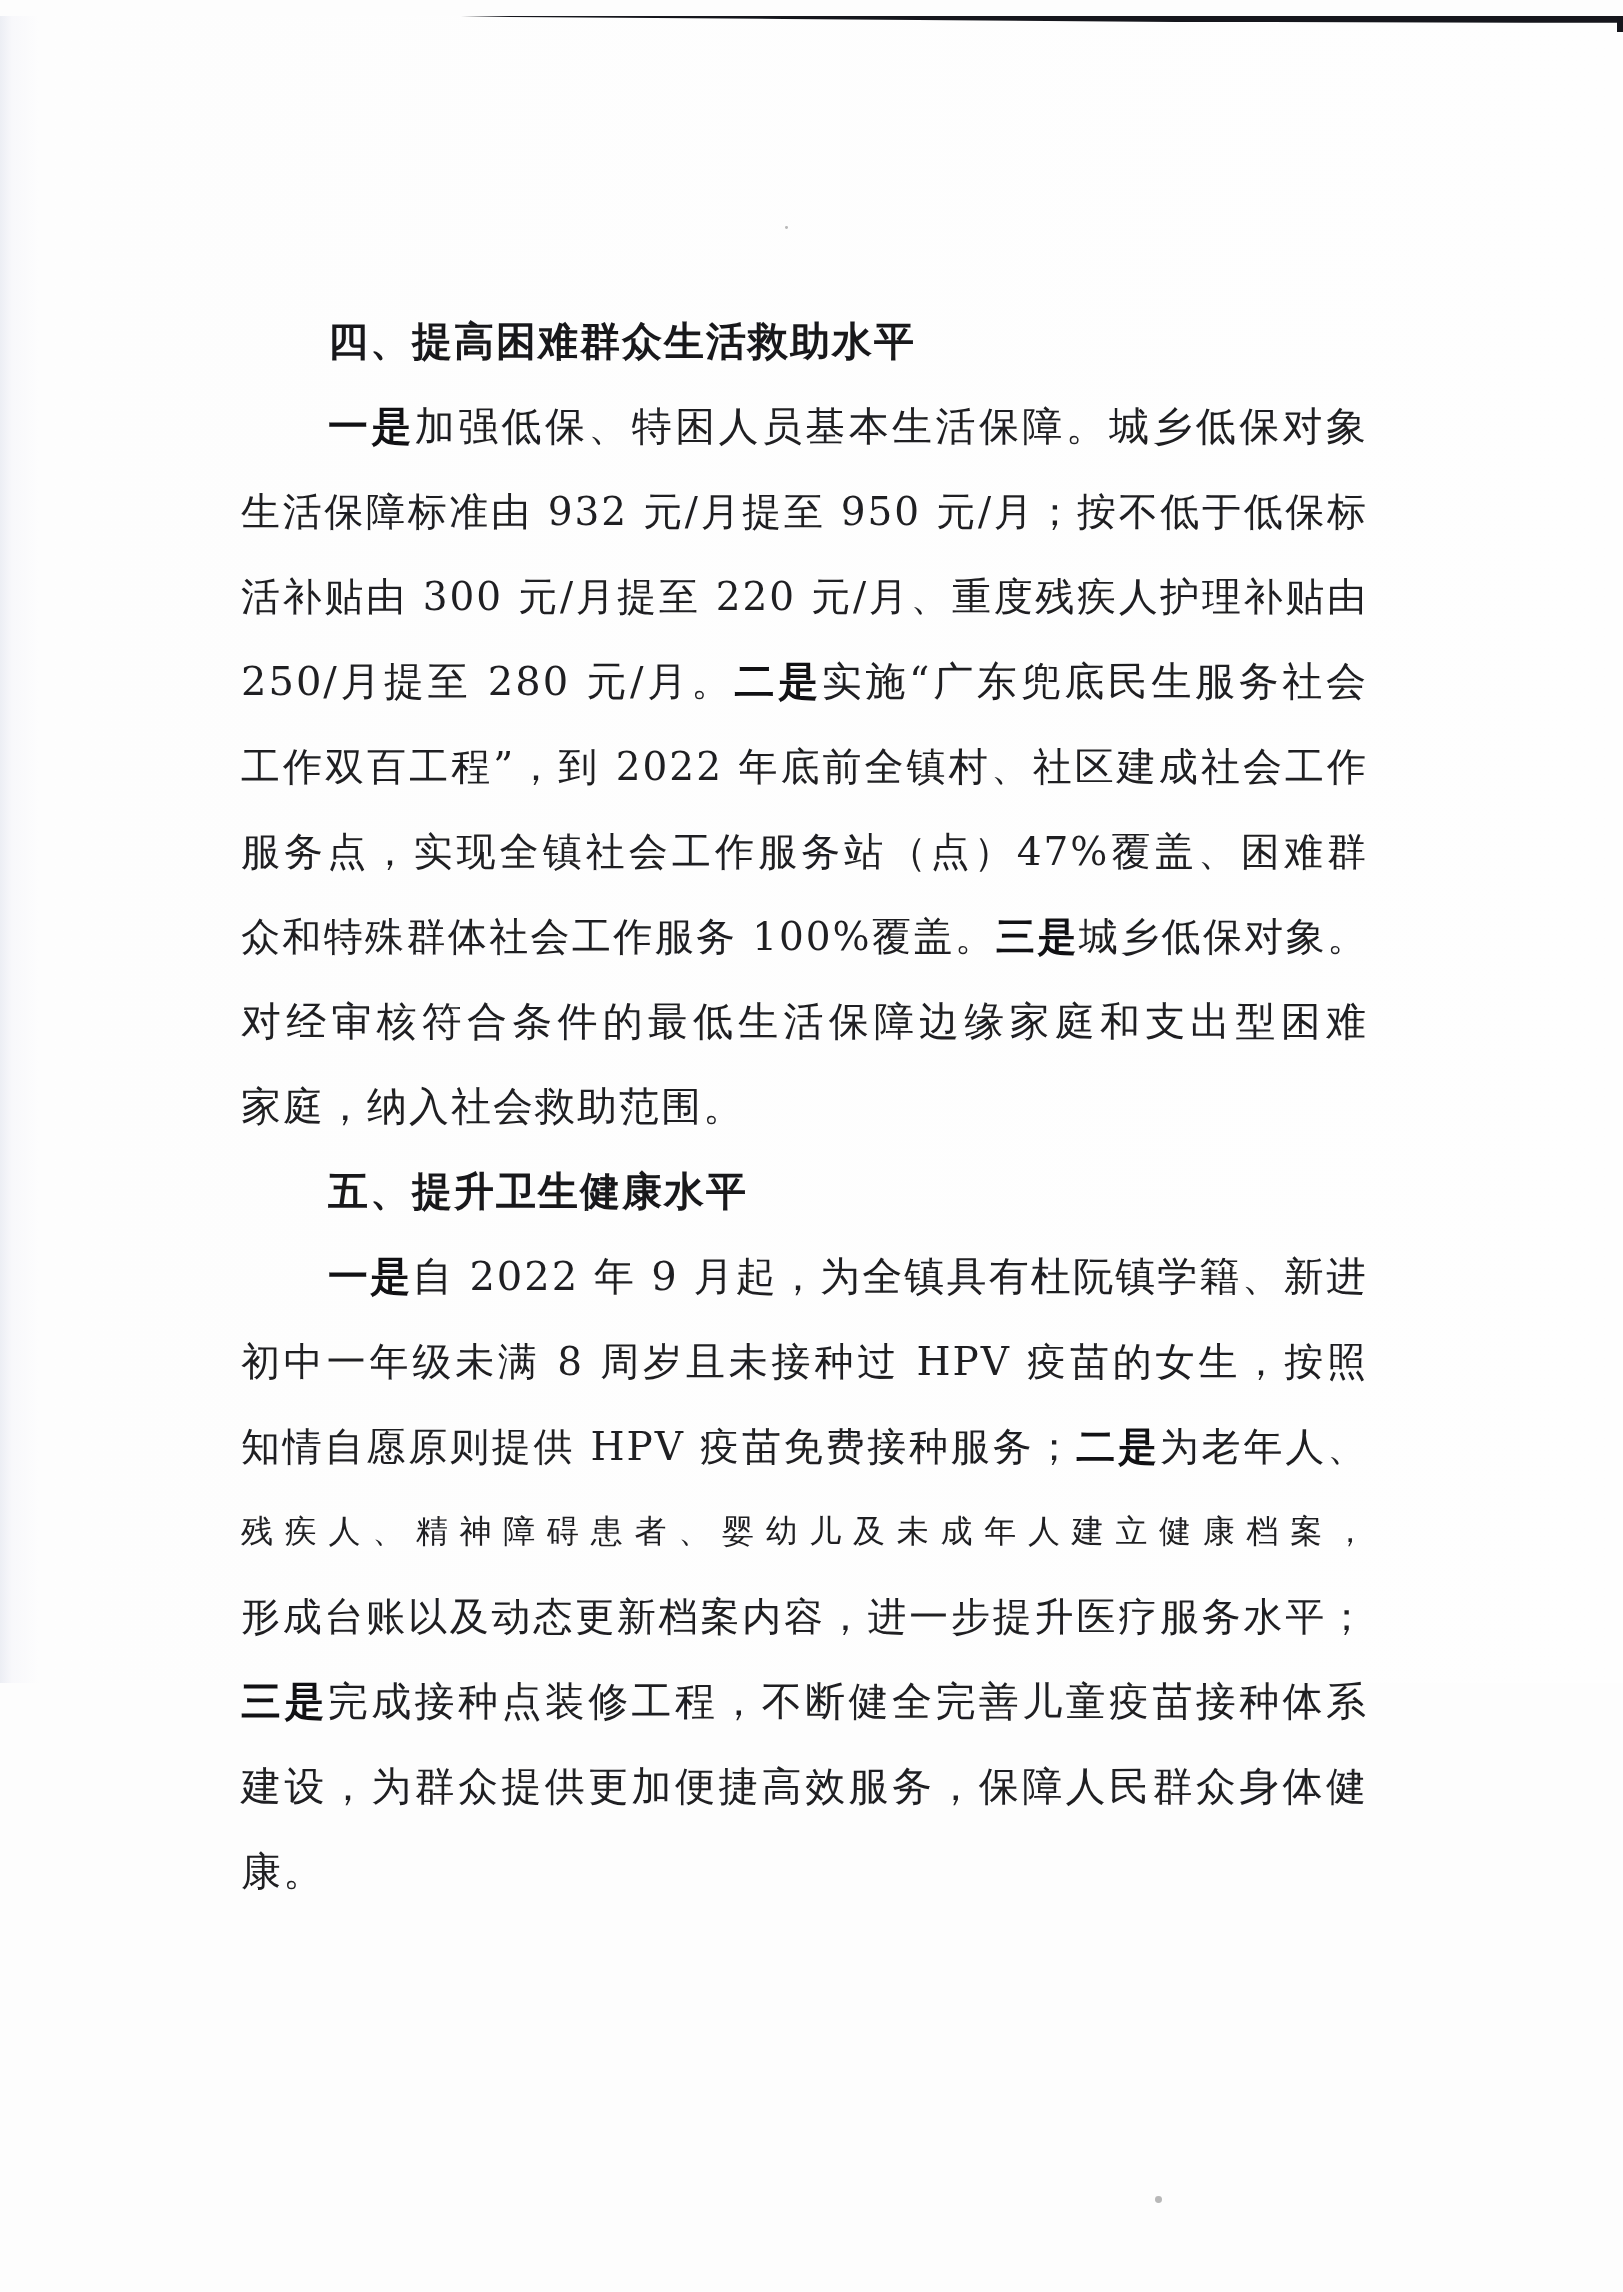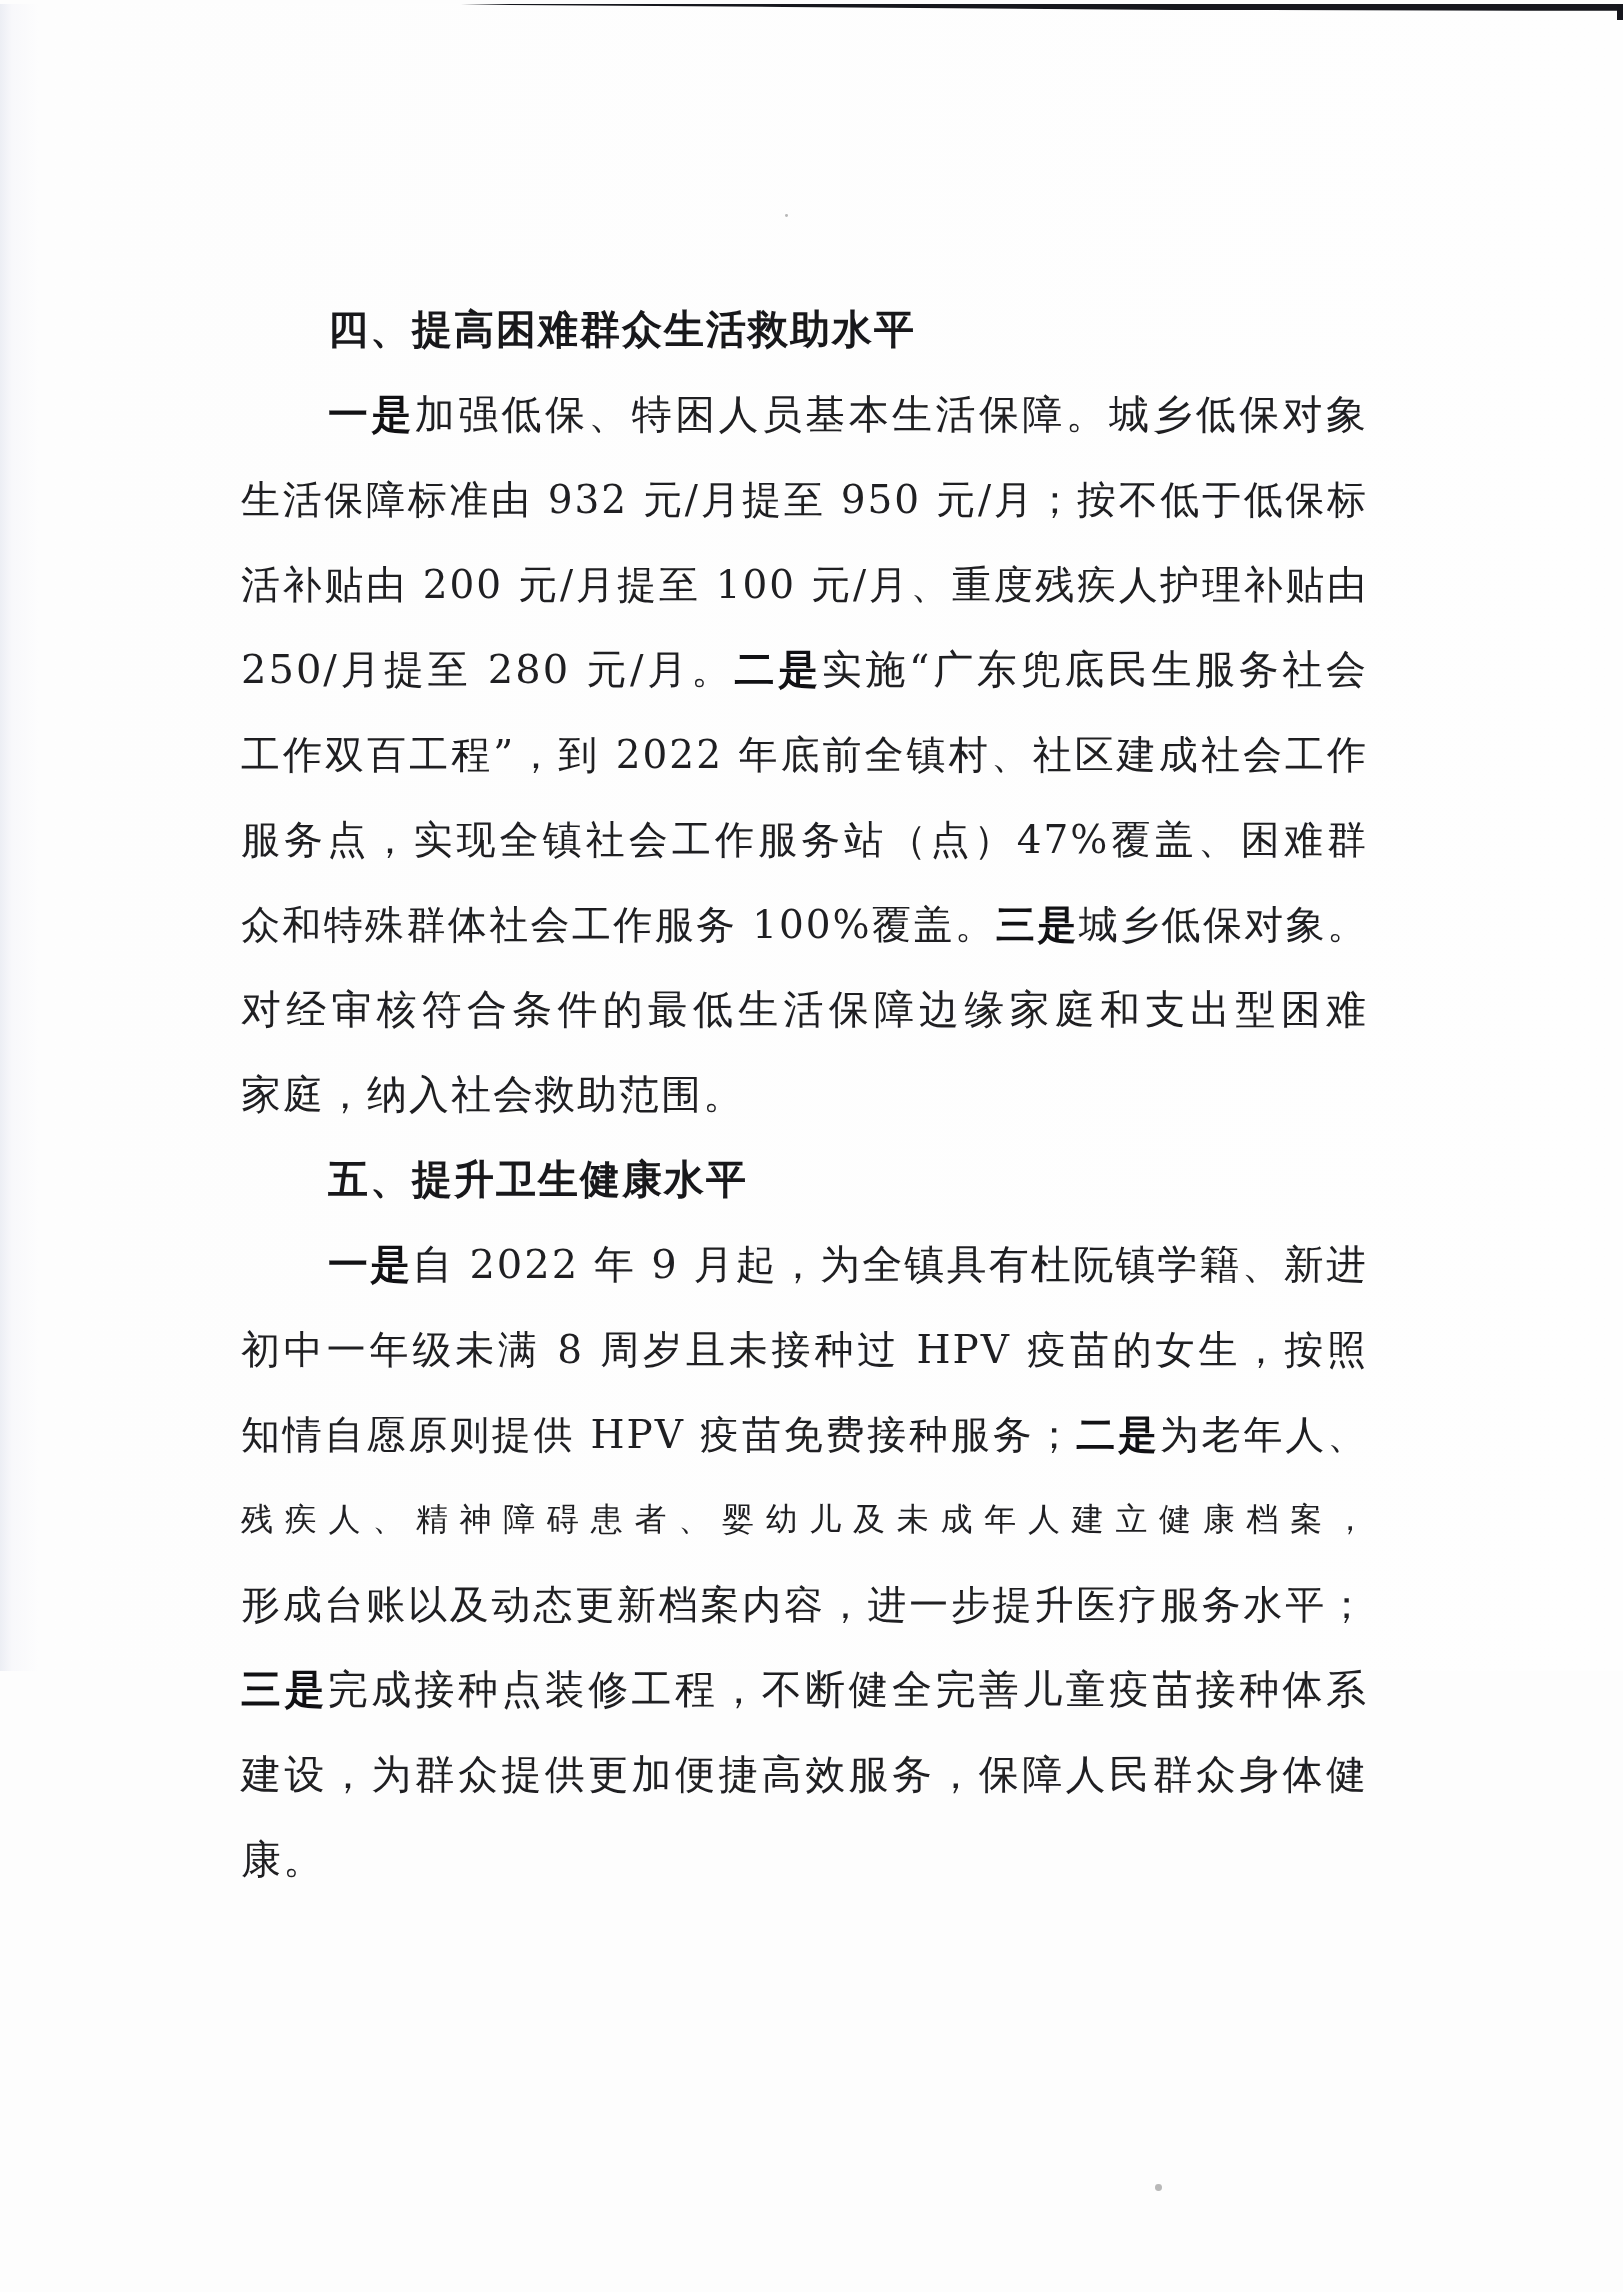--- a/index.html
+++ b/index.html
@@ -8,21 +8,21 @@
   }
   body {
     width: 1623px;
     height: 2293px;
     background: #fdfdfd;
     position: relative;
     overflow: hidden;
   }
   .page {
     position: absolute;
-    left: 0; top: 4px;
+    left: 0; top: 16px;
     width: 1623px;
     height: 1667px;
     background: linear-gradient(90deg, #eceef4 0px, #f8f8fb 11.8px, #fdfdfd 39px, #fefefe 100%);
   }
   .scan-edge-top {
     position: absolute;
     left: 0; top: 0;
     width: 1623px;
     height: 9.8px;
     pointer-events: none;
@@ -96,21 +96,21 @@
   <div class="scan-tab"></div>
   <div class="speck"></div>
   <div class="speck2"></div>
 
   <div class="text-block" id="text-block">
 
     <div class="line heading indent" style="font-size: 40px;">四、提高困难群众生活救助水平</div>
 
     <div class="line indent justify" style="font-size: 40px;"><span class="bold">一是</span><span>加强低保、特困人员基本生活保障。城乡低保对象</span></div>
     <div class="line justify" style="font-size: 39px;"><span>生活保障标准由 932 元/月提至 950 元/月；按不低于低保标</span></div>
-    <div class="line justify" style="font-size: 39px;"><span>活补贴由 200 元/月提至 100 元/月、重度残疾人护理补贴由</span></div>
+    <div class="line justify" style="font-size: 39px;"><span>活补贴由 300 元/月提至 220 元/月、重度残疾人护理补贴由</span></div>
     <div class="line justify" style="font-size: 40px;"><span>250/月提至 280 元/月。</span><span class="bold">二是</span><span>实施“广东兜底民生服务社会</span></div>
     <div class="line justify" style="font-size: 39px;"><span>工作双百工程”，到 2022 年底前全镇村、社区建成社会工作</span></div>
     <div class="line justify" style="font-size: 39px;"><span>服务点，实现全镇社会工作服务站（点）47%覆盖、困难群</span></div>
     <div class="line justify" style="font-size: 39px;"><span>众和特殊群体社会工作服务 100%覆盖。</span><span class="bold">三是</span><span>城乡低保对象。</span></div>
     <div class="line justify" style="font-size: 40px;"><span>对经审核符合条件的最低生活保障边缘家庭和支出型困难</span></div>
     <div class="line" style="font-size: 40px;"><span>家庭，纳入社会救助范围。</span></div>
 
     <div class="line heading indent" style="font-size: 40px;">五、提升卫生健康水平</div>
 
     <div class="line indent justify" style="font-size: 40px;"><span class="bold">一是</span><span>自 2022 年 9 月起，为全镇具有杜阮镇学籍、新进</span></div>

